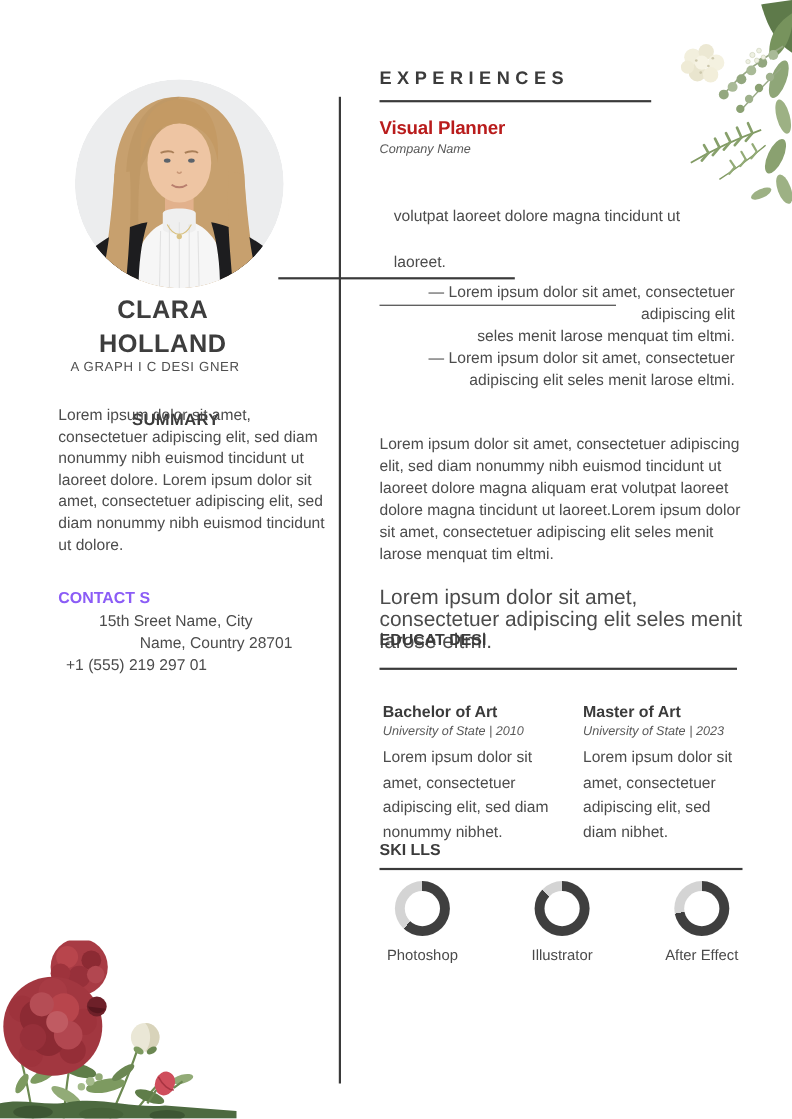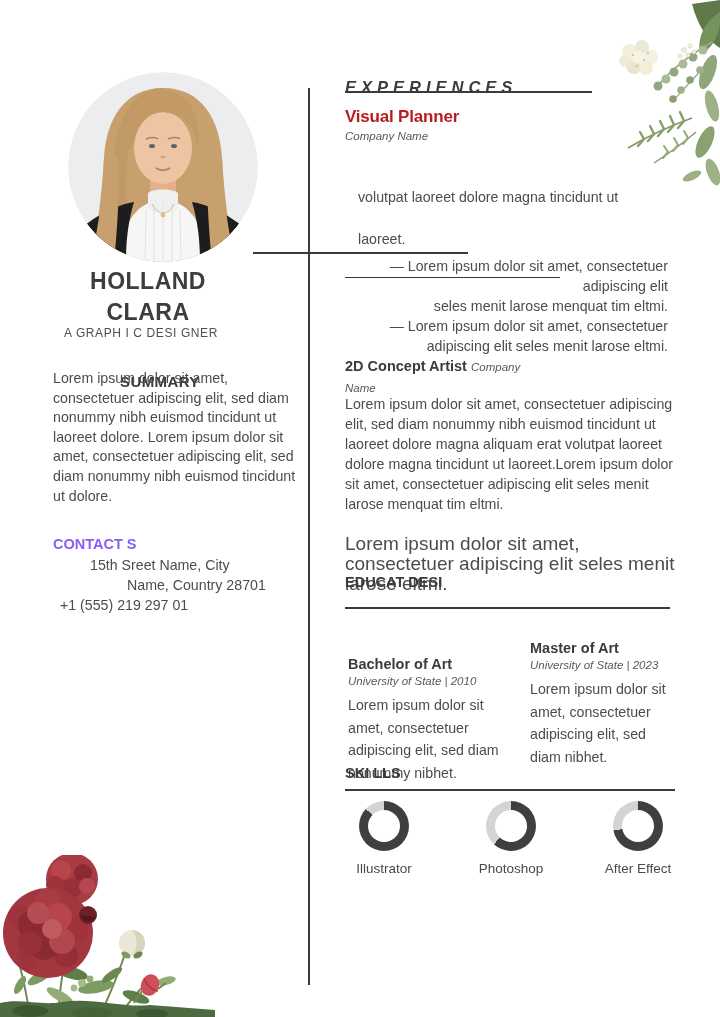--- a/index.html
+++ b/index.html
@@ -23,35 +23,35 @@
   .contact-details{left:63px;top:630px;width:240px;font-size:14.2px;line-height:38.6px;}
   
   .v-divider{left:308px;top:88px;width:1.5px;height:897px;background:#3a3a3a;}
   .rule{background:#3a3a3a;height:1.5px;}
   .rule-exp{left:345px;top:91px;width:247px;height:2px;}
   .rule-cross{left:253px;top:252px;width:215px;}
   .rule-bullet{left:345px;top:277px;width:215px;height:1px;}
   .rule-edu{left:345px;top:607px;width:325px;}
   .rule-skills{left:345px;top:789px;width:330px;}
   
-  .exp-heading{left:345px;top:78px;font-size:16.5px;font-weight:bold;color:#3b3b3b;letter-spacing:5px;font-style:italic;}
+  .exp-heading{left:345px;top:62px;font-size:16.5px;font-weight:bold;color:#3b3b3b;letter-spacing:5px;}
   .job1-title{left:345px;top:107px;font-size:17px;font-weight:bold;color:#b91c1c;letter-spacing:-.2px;}
   .job1-company{left:345px;top:130px;font-size:11.5px;font-style:italic;color:#595959;}
   .job1-intro{left:358px;top:176px;width:300px;font-size:14.2px;line-height:42px;}
   .bullet{width:323px;text-align:right;font-size:14.2px;line-height:20px;}
   .bullet1{left:345px;top:256px;}
   .bullet2{left:345px;top:316px;}
   .job2-heading{left:345px;top:356px;width:185px;font-size:14.5px;line-height:20px;}
   .job2-heading .t{font-weight:bold;color:#3b3b3b;}
   .job2-heading .c{font-size:11.5px;font-style:italic;color:#595959;}
   .job2-body{left:345px;top:394px;width:332px;font-size:14.2px;line-height:20px;}
   .job2-body2{left:345px;top:534px;width:332px;font-size:19px;line-height:20px;}
   .edu-heading{left:345px;top:574px;font-size:14.5px;font-weight:bold;color:#3b3b3b;}
   .edu-col{top:640px;}
-  .edu-col1{left:348px;width:164px;margin-top:16px;}
+  .edu-col1{left:348px;width:164px;}
   .edu-col2{left:530px;width:148px;}
   .edu-degree{font-size:14.5px;font-weight:bold;color:#3b3b3b;margin-bottom:3px;}
   .edu-school{font-size:11.5px;font-style:italic;color:#595959;margin-bottom:7px;}
   .edu-body{font-size:14.2px;line-height:22.5px;}
   .skills-heading{left:345px;top:765px;font-size:14.5px;font-weight:bold;color:#3b3b3b;}
   .skills-row{left:342px;top:801px;width:338px;display:flex;justify-content:space-between;}
   .skill-cell{display:flex;flex-direction:column;align-items:center;width:84px;}
   .donut{position:relative;width:50px;height:50px;border-radius:50%;}
   .donut .hole{position:absolute;left:9px;top:9px;width:32px;height:32px;border-radius:50%;background:#fff;}
   .skill-label{margin-top:10px;font-size:13.5px;color:#4a4a4a;white-space:nowrap;}
@@ -229,22 +229,22 @@
         <circle cx="95" cy="143" r="2.4" fill="#d9c284"></circle>
         <path d="M0,190 L0,168 C26,142 52,132 66,130 C60,150 58,170 58,190 Z" fill="#1d1d1f"></path>
         <path d="M190,190 L190,168 C164,142 138,132 124,130 C130,150 132,170 132,190 Z" fill="#1d1d1f"></path>
         <path d="M36,86 C34,130 30,160 22,190 L46,190 C50,150 52,110 50,84 Z" fill="#c7a06e"></path>
         <path d="M154,86 C156,130 160,160 168,190 L144,190 C140,150 138,110 140,84 Z" fill="#c7a06e"></path>
       </g>
     </svg>
   </div>
 
   <div class="abs name-block">
+    <div>CLARA</div>
     <div>HOLLAND</div>
-    <div>CLARA</div>
   </div>
   <div class="abs role">A GRAPH I C DESI GNER</div>
 
   <div class="abs summary-heading">SUMMARY</div>
   <div class="abs summary-body">Lorem ipsum dolor sit amet, consectetuer adipiscing elit, sed diam nonummy nibh euismod tincidunt ut laoreet dolore. Lorem ipsum dolor sit amet, consectetuer adipiscing elit, sed diam nonummy nibh euismod tincidunt ut dolore.</div>
 
   <div class="abs contacts-heading">CONTACT S</div>
   <div class="abs addr1">15th Sreet Name, City</div>
   <div class="abs addr2">Name, Country 28701</div>
   <div class="abs phone">+1 (555) 219 297 01</div>
@@ -254,56 +254,52 @@
   <div class="abs job1-title">Visual Planner</div>
   <div class="abs job1-company">Company Name</div>
   <div class="abs job1-intro prelines">volutpat laoreet dolore magna tincidunt ut
 laoreet.</div>
   <div class="abs bullet bullet1 prelines">— Lorem ipsum dolor sit amet, consectetuer
 adipiscing elit
 seles menit larose menquat tim eltmi.</div>
   <div class="abs bullet bullet2 prelines">— Lorem ipsum dolor sit amet, consectetuer
 adipiscing elit seles menit larose eltmi.</div>
 
-  <div class="abs job2-heading">
-    <span class="t">2D Concept Artist</span>
-    <span class="c">Company Name</span>
-  </div>
   <div class="abs job2-body">Lorem ipsum dolor sit amet, consectetuer adipiscing elit, sed diam nonummy nibh euismod tincidunt ut laoreet dolore magna aliquam erat volutpat laoreet dolore magna tincidunt ut laoreet.Lorem ipsum dolor sit amet, consectetuer adipiscing elit seles menit larose menquat tim eltmi.</div>
   <div class="abs job2-body2">Lorem ipsum dolor sit amet, consectetuer adipiscing elit seles menit larose eltmi.</div>
 
   <div class="abs edu-heading">EDUCAT DESI</div>
 
   <div class="abs edu-col edu-col1">
     <div class="edu-degree">Bachelor of Art</div>
     <div class="edu-school">University of State | 2010</div>
     <div class="edu-body">Lorem ipsum dolor sit amet, consectetuer adipiscing elit, sed diam nonummy nibhet.</div>
   </div>
   <div class="abs edu-col edu-col2">
     <div class="edu-degree">Master of Art</div>
     <div class="edu-school">University of State | 2023</div>
     <div class="edu-body">Lorem ipsum dolor sit amet, consectetuer adipiscing elit, sed diam nibhet.</div>
   </div>
 
   <div class="abs skills-heading">SKI LLS</div>
 
   <div class="abs skills-row">
+    <div class="skill-cell">
+      <div class="donut" style="background: conic-gradient(rgb(63, 63, 63) 0deg, rgb(63, 63, 63) 62%, rgb(212, 212, 212) 62%, rgb(212, 212, 212) 100%);">
+          <div class="hole"></div>
+        </div>
+      <div class="skill-label">Photoshop</div>
+    </div>
     <div class="skill-cell">
       <div class="donut" style="background: conic-gradient(rgb(63, 63, 63) 0deg, rgb(63, 63, 63) 87%, rgb(212, 212, 212) 87%, rgb(212, 212, 212) 100%);">
           <div class="hole"></div>
         </div>
       <div class="skill-label">Illustrator</div>
     </div>
     <div class="skill-cell">
-      <div class="donut" style="background: conic-gradient(rgb(63, 63, 63) 0deg, rgb(63, 63, 63) 62%, rgb(212, 212, 212) 62%, rgb(212, 212, 212) 100%);">
-          <div class="hole"></div>
-        </div>
-      <div class="skill-label">Photoshop</div>
-    </div>
-    <div class="skill-cell">
       <div class="donut" style="background: conic-gradient(rgb(63, 63, 63) 0deg, rgb(63, 63, 63) 72%, rgb(212, 212, 212) 72%, rgb(212, 212, 212) 100%);">
           <div class="hole"></div>
         </div>
       <div class="skill-label">After Effect</div>
     </div>
   </div>
 
 </div>
 
 </body></html>

